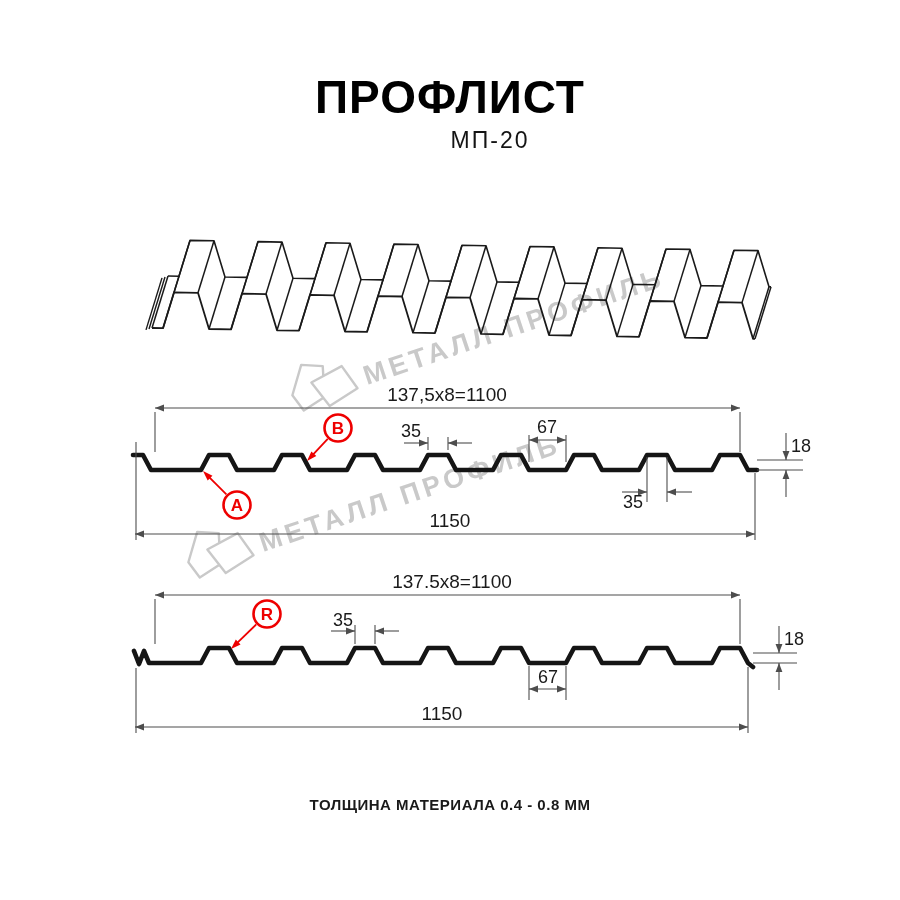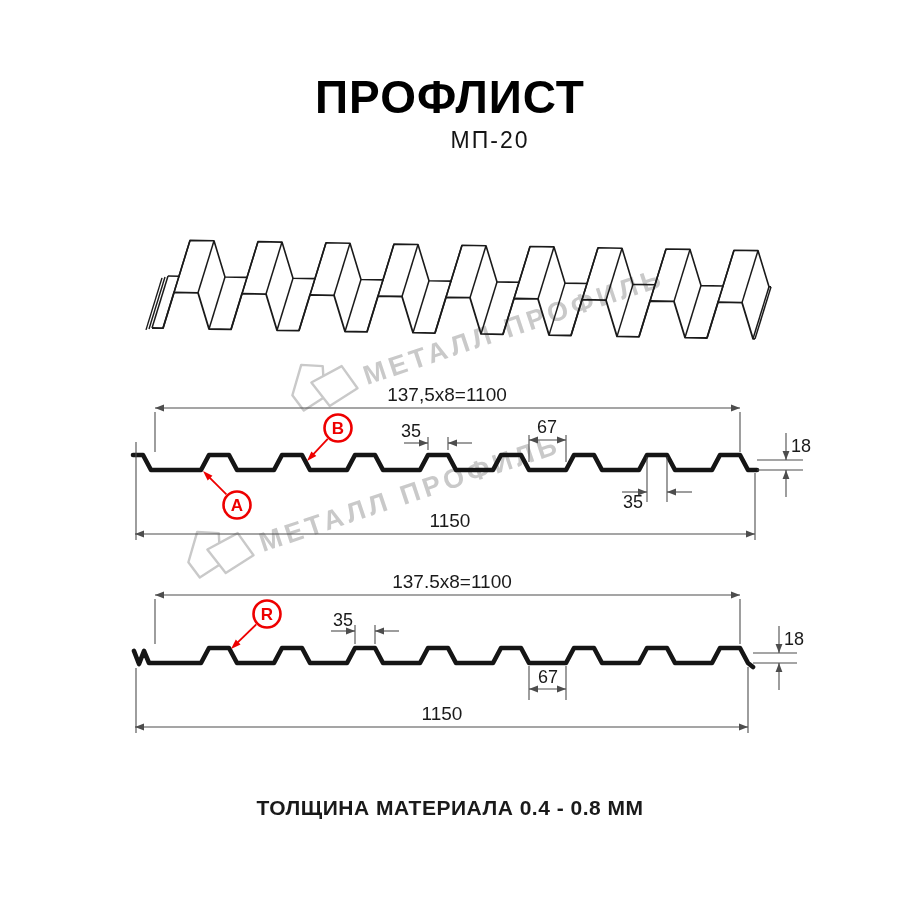--- a/index.html
+++ b/index.html
@@ -3,21 +3,21 @@
 <meta charset="utf-8">
 <style>
   html,body{margin:0;padding:0;background:#fff;}
   .page{position:relative;width:900px;height:900px;background:#fff;overflow:hidden;
         font-family:"Liberation Sans",sans-serif;}
   .title{position:absolute;top:74px;left:0;width:900px;text-align:center;
          font-size:46px;font-weight:900;letter-spacing:1px;color:#000;line-height:1;}
   .subtitle{position:absolute;top:129px;left:0;width:900px;text-align:center;
          font-size:23px;font-weight:500;letter-spacing:2px;color:#141414;line-height:1;padding-left:40px;}
   .footnote{position:absolute;top:797px;left:0;width:900px;text-align:center;
-         font-size:21px;font-weight:600;letter-spacing:.5px;color:#1a1a1a;line-height:1;}
+         font-size:15px;font-weight:600;letter-spacing:.5px;color:#1a1a1a;line-height:1;}
   svg{position:absolute;left:0;top:0;}
   svg text{font-family:"Liberation Sans",sans-serif;}
 </style>
 </head>
 <body>
 
 <div class="page">
   <div class="title">ПРОФЛИСТ</div>
   <div class="subtitle">МП-20</div>
   <svg id="diagram" width="900" height="900" viewBox="0 0 900 900">

